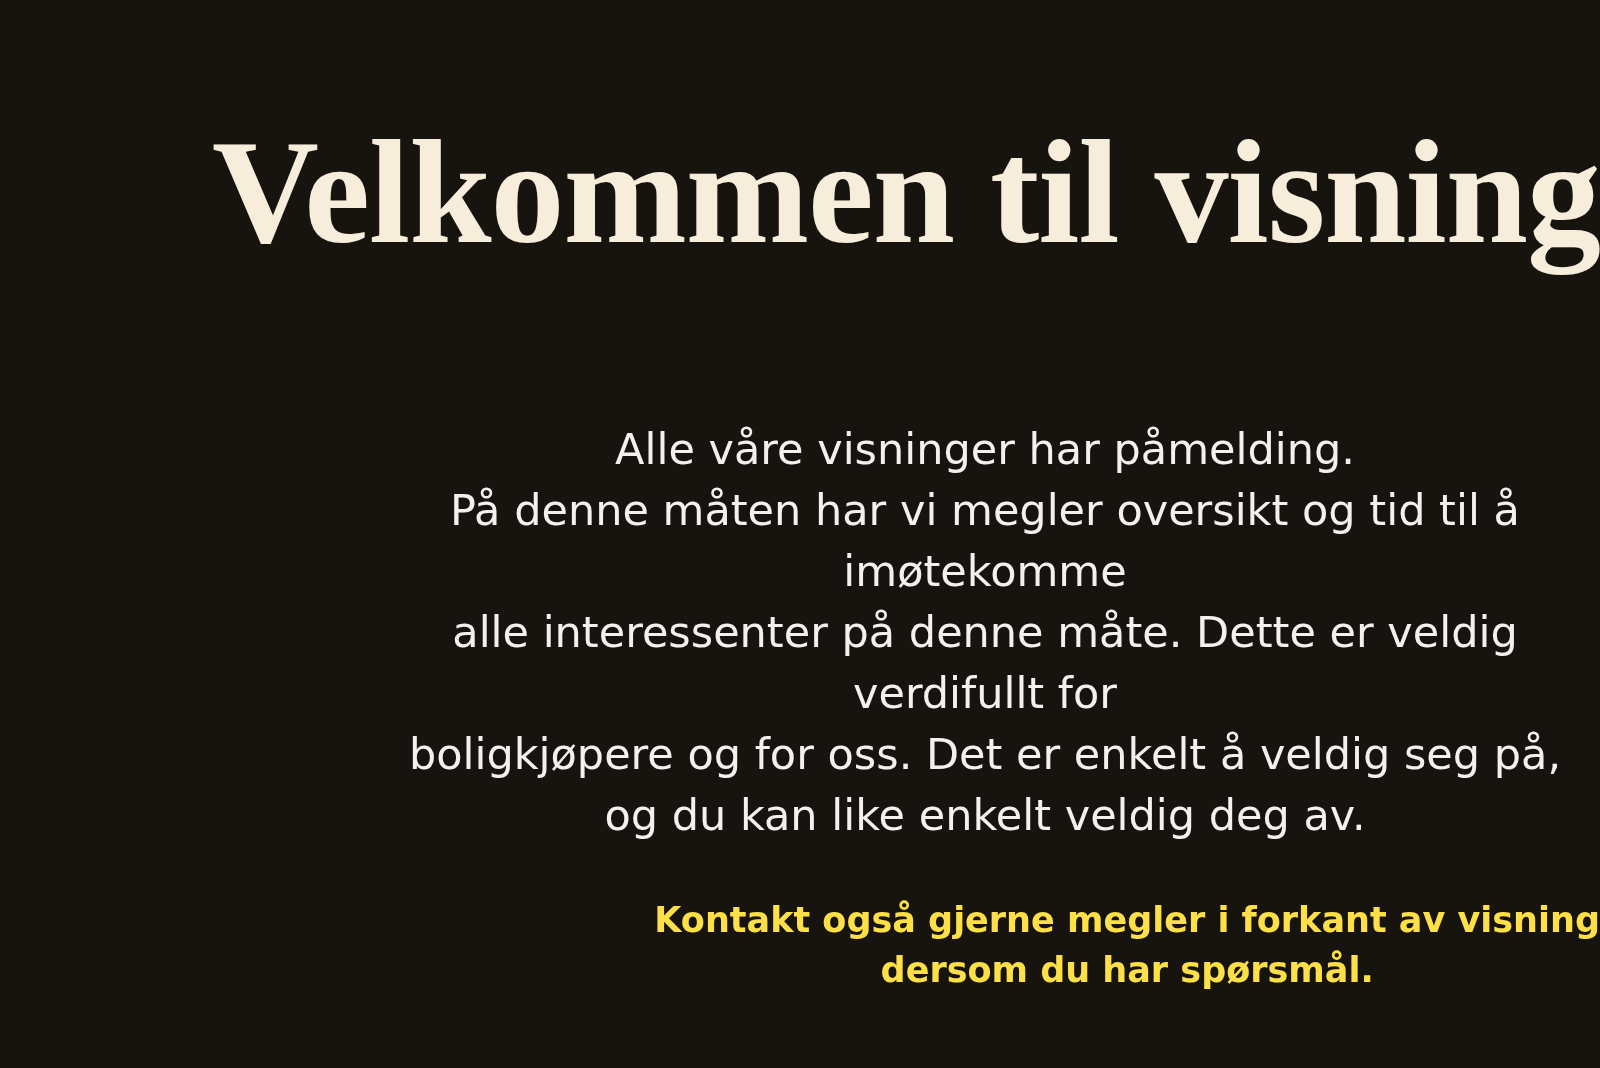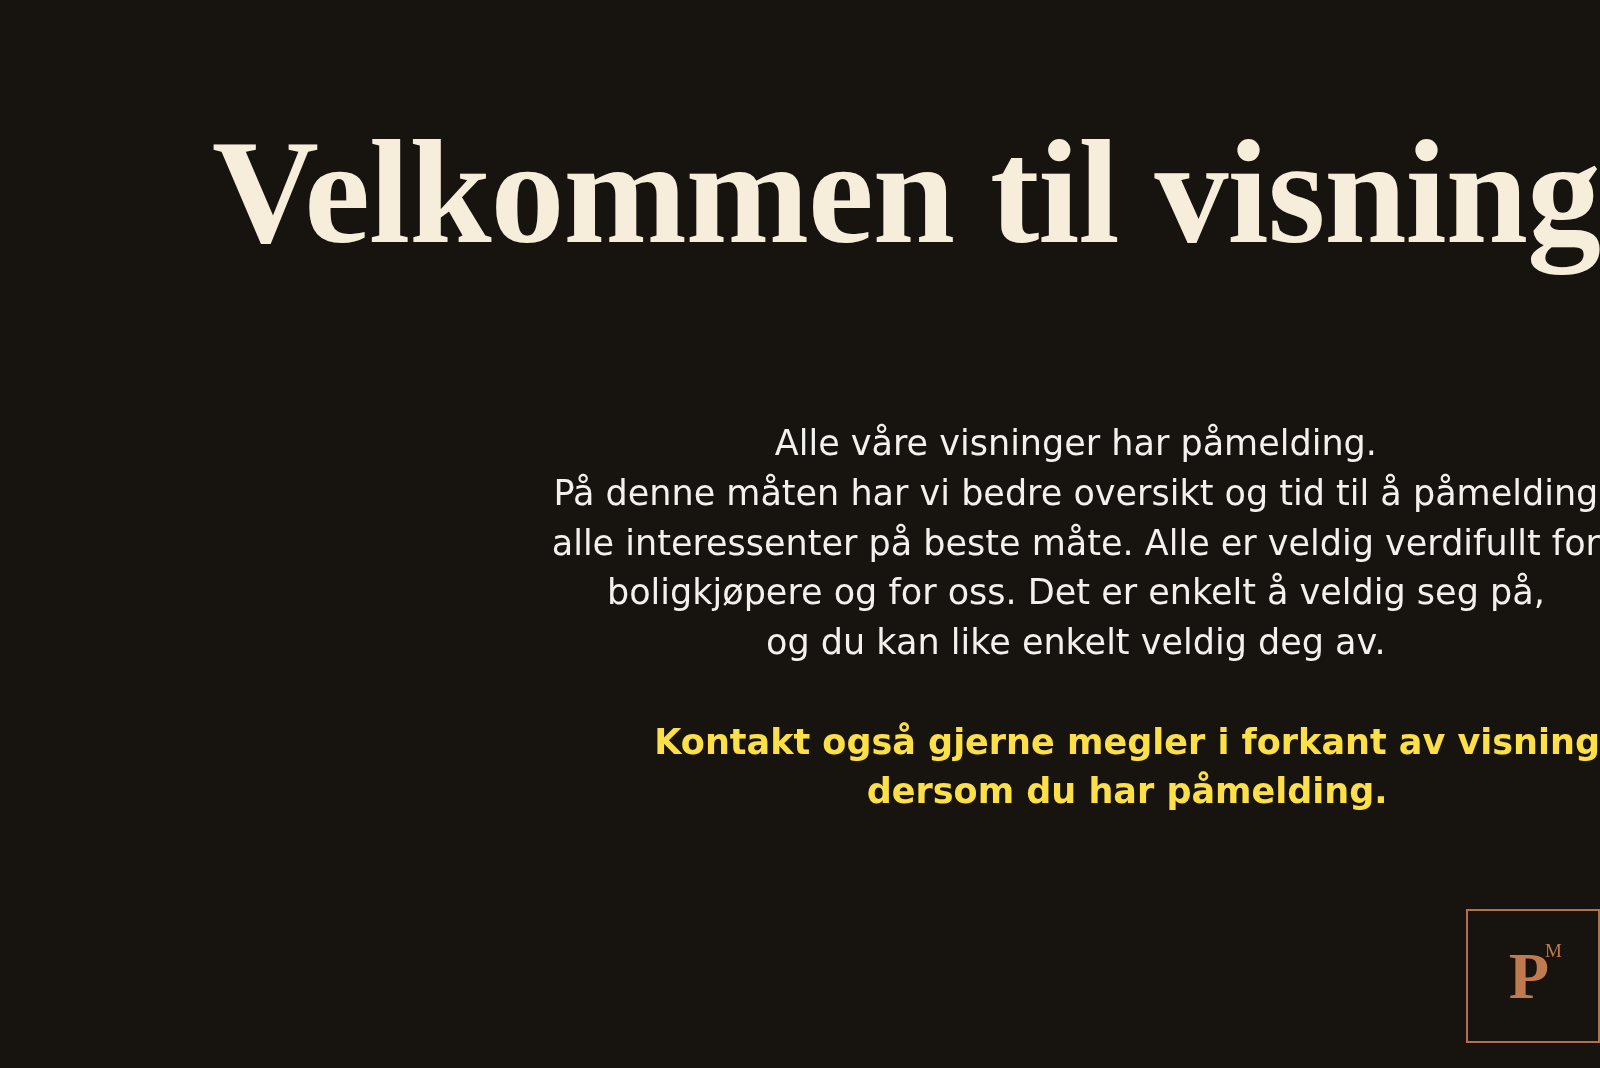--- a/index.html
+++ b/index.html
@@ -27,21 +27,21 @@
     line-height: 1.0;
     letter-spacing: -1px;
     color: #f6eedb;
     text-align: center;
     white-space: nowrap;
   }
 
   .body-copy {
     margin-top: 54px;
     font-family: "DejaVu Sans", sans-serif;
-    font-size: 35px;
+    font-size: 43px;
     line-height: 1.42;
     color: #f3f1ee;
     text-align: center;
     max-width: 1230px;
   }
   .body-copy .line { display: block; }
 
   .emphasis {
     margin-top: 50px;
     font-family: "DejaVu Sans", sans-serif;
@@ -91,29 +91,29 @@
 </style>
 </head>
 <body>
 
 <div class="poster">
 
   <h1 class="headline">Velkommen til visning</h1>
 
   <div class="body-copy">
     <span class="line">Alle våre visninger har påmelding.</span>
-    <span class="line">På denne måten har vi bedre oversikt og tid til å påmelding</span>
-    <span class="line">alle interessenter på beste måte. Alle er veldig verdifullt for</span>
+    <span class="line">På denne måten har vi megler oversikt og tid til å imøtekomme</span>
+    <span class="line">alle interessenter på denne måte. Dette er veldig verdifullt for</span>
     <span class="line">boligkjøpere og for oss. Det er enkelt å veldig seg på,</span>
     <span class="line">og du kan like enkelt veldig deg av.</span>
   </div>
 
   <div class="emphasis">
     <span class="line">Kontakt også gjerne megler i forkant av visning</span>
-    <span class="line">dersom du har påmelding.</span>
+    <span class="line">dersom du har spørsmål.</span>
   </div>
 
   <div class="logo-block">
     <div class="logo-mark">
       <span class="p">P</span>
       <span class="m">M</span>
     </div>
 
   </div>
 

